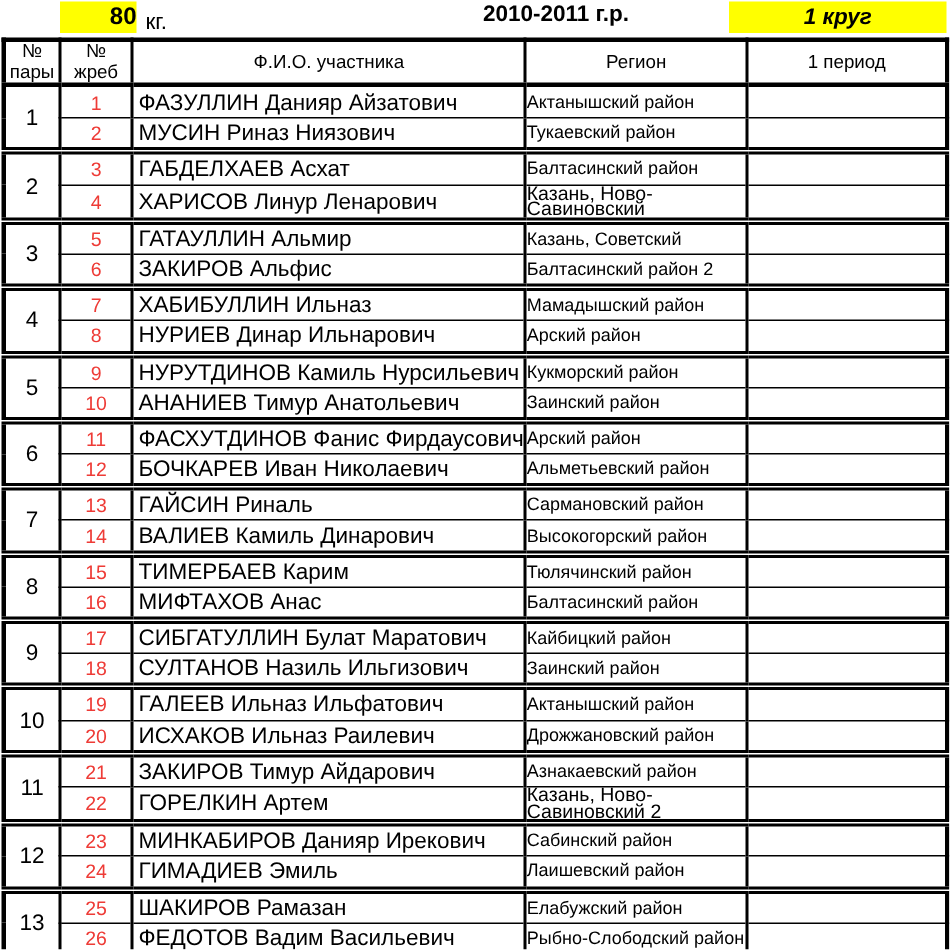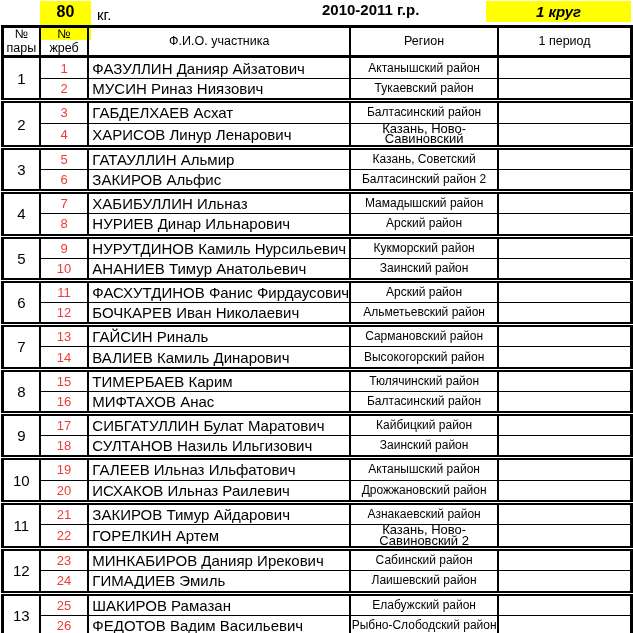--- a/index.html
+++ b/index.html
@@ -2,23 +2,23 @@
 <html style="--highlight: #ffff00; --draw-red: #ee3b36;"><head>
 <meta charset="utf-8">
 <style>
   html,body{margin:0;padding:0;background:#fff;}
   .sheet{
     position:relative;width:633px;height:633px;overflow:hidden;background:#fff;
     font-family:"Liberation Sans",sans-serif;color:#000;
   }
   
   .weight-cell{
-    position:absolute;left:40px;top:1px;width:51px;height:39px;
+    position:absolute;left:40px;top:1px;width:51px;height:21px;
     background:var(--highlight,#ffff00);
-    font-weight:bold;font-size:16px;line-height:21px;text-align:center;
+    font-weight:bold;font-size:16px;line-height:21px;text-align:right;
   }
   .kg-label{position:absolute;left:97px;top:6px;font-size:15px;}
   .age-label{
     position:absolute;left:322px;top:0;width:164px;
     font-weight:bold;font-size:15px;line-height:20px;text-align:left;
   }
   .round-cell{
     position:absolute;left:486px;top:1px;width:145px;height:21px;
     background:var(--highlight,#ffff00);
     font-weight:bold;font-style:italic;font-size:15px;line-height:21px;text-align:center;
@@ -36,21 +36,21 @@
     white-space:pre-line;
   }
   tbody tr{height:22.19px;}
   td{
     border:2px solid #000;border-top-width:1.5px;border-bottom-width:1.5px;
     padding:0;vertical-align:middle;overflow:hidden;
   }
   td.pair-no{font-size:15px;text-align:center;}
   td.draw-no{font-size:13px;text-align:center;color:var(--draw-red,#ee3b36);}
   td.name{font-size:15px;text-align:left;padding-left:3px;white-space:nowrap;}
-  td.region{font-size:12px;text-align:center;white-space:pre-line;line-height:13px;}
+  td.region{font-size:12px;white-space:pre-line;line-height:13px;}
   td.region.two-line{font-size:13px;line-height:10.6px;}
   td.period{background:#fff;}
   td.pb{border-bottom:5px double #000;}
   td.bend{border-bottom:3px solid #000;}
 </style>
 </head>
 <body>
 
 <div class="sheet">
 

